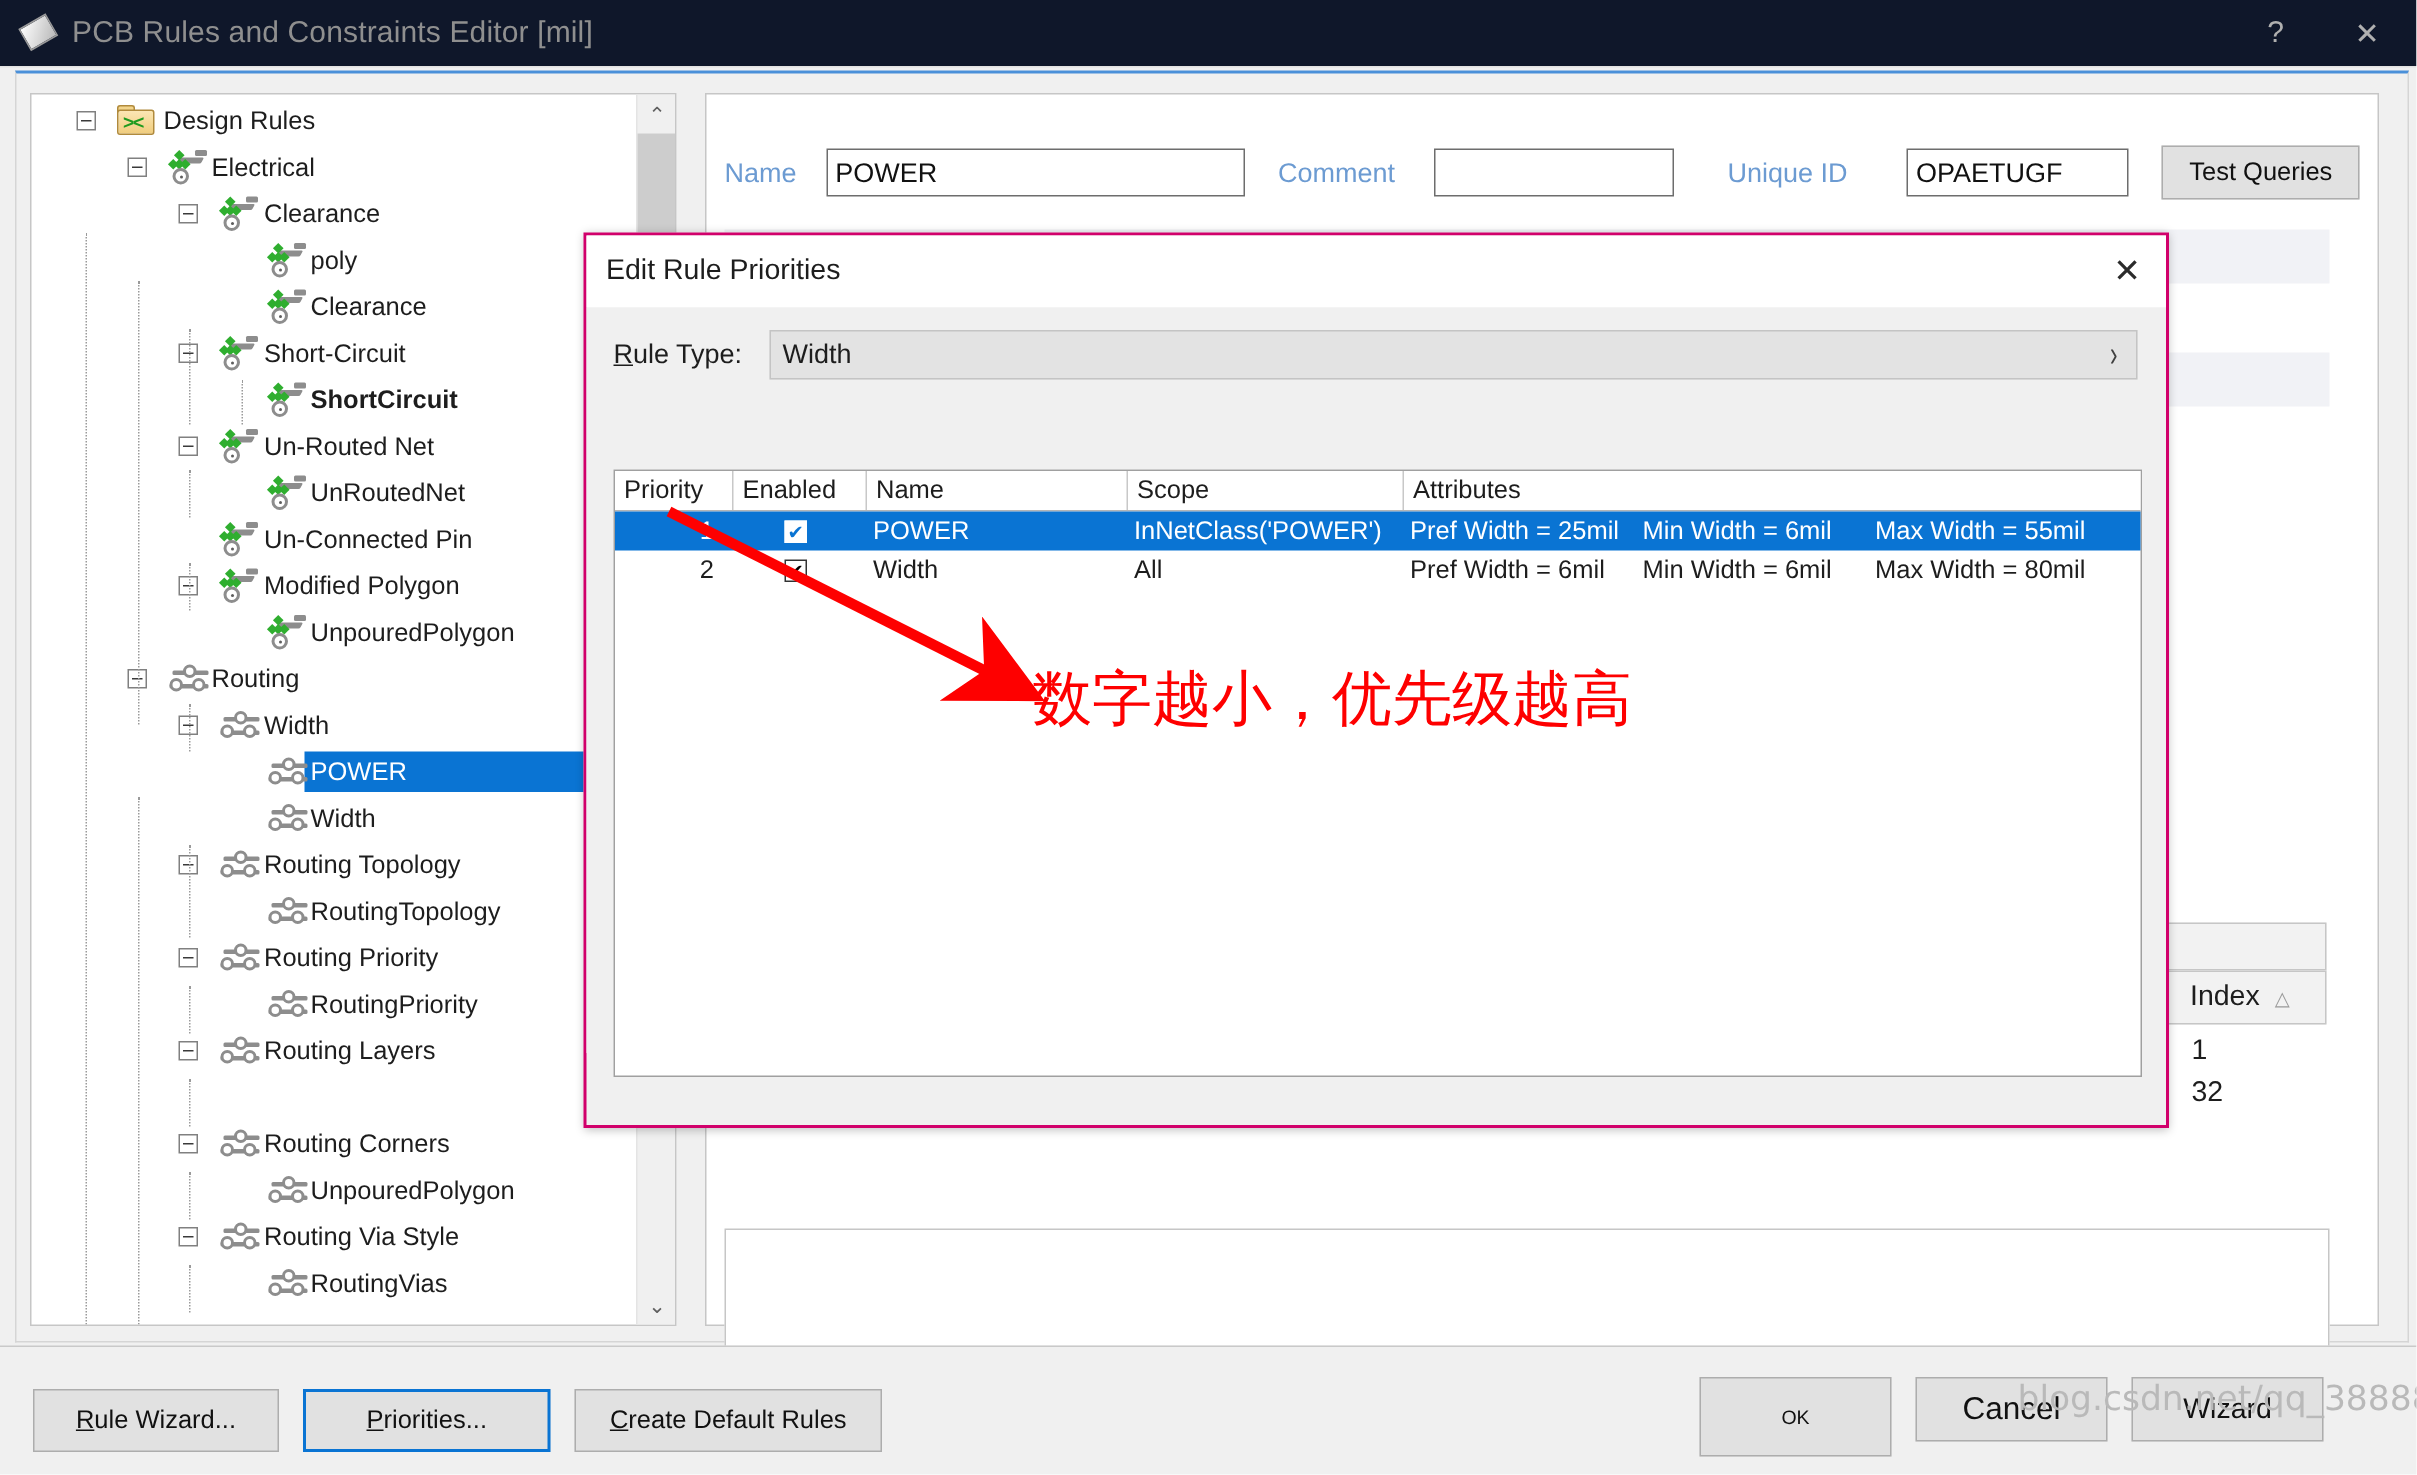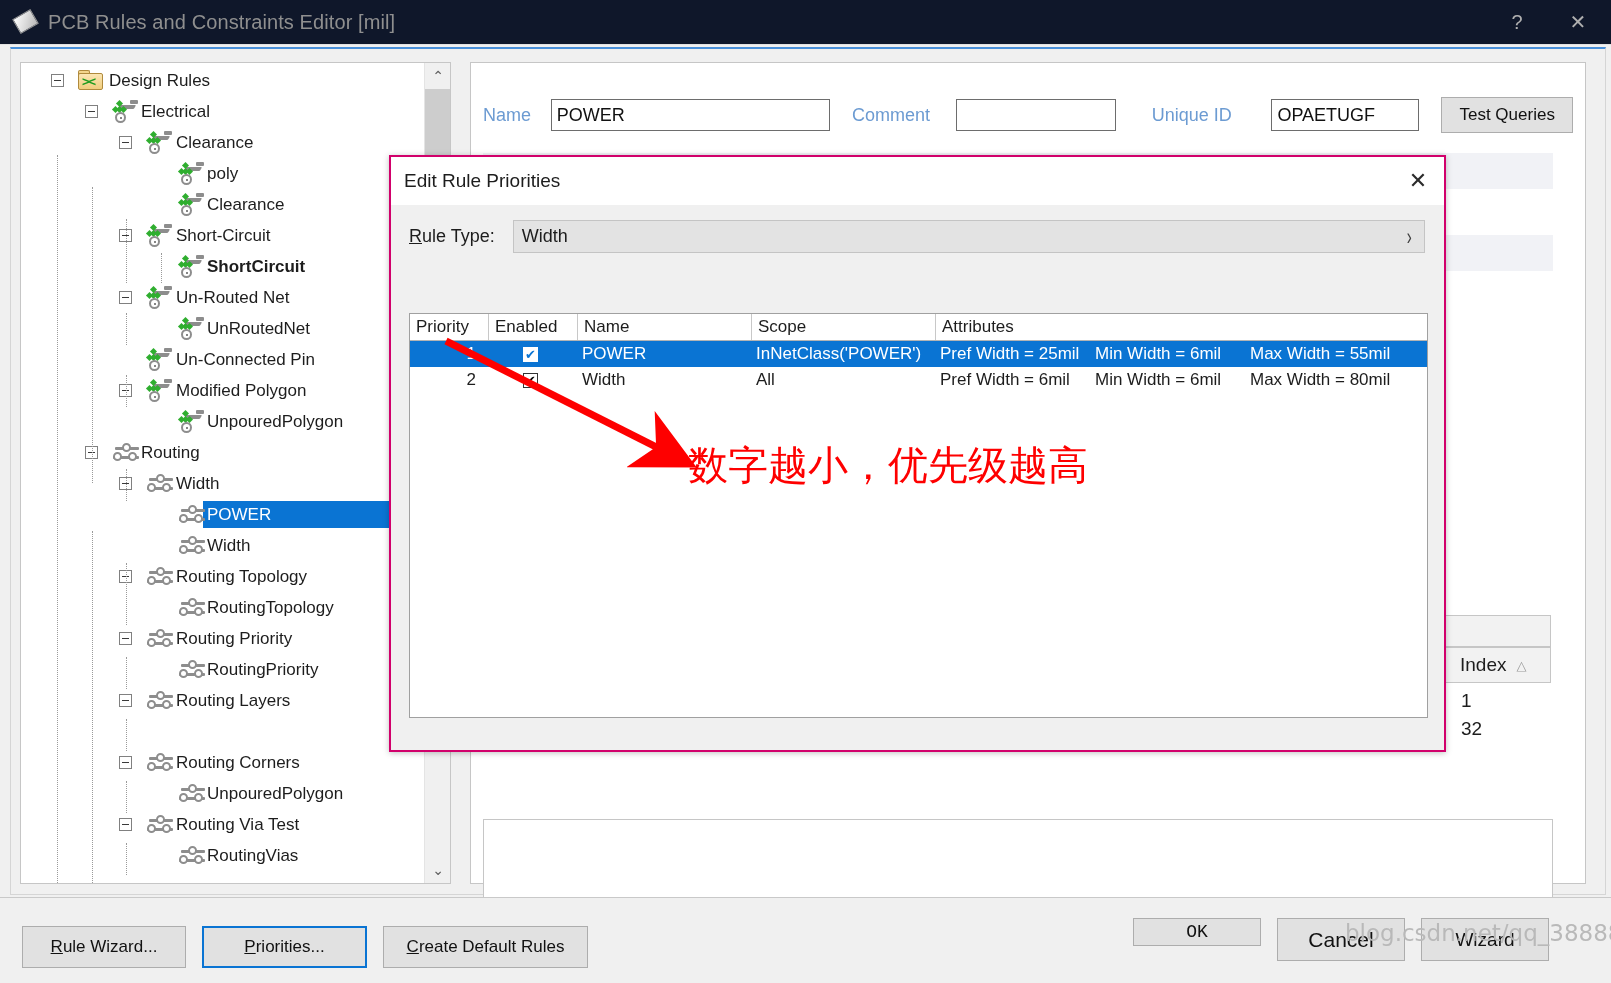--- a/index.html
+++ b/index.html
@@ -636,21 +636,21 @@
         </div>
         <div class="tree-node" style="position: absolute; left: 0px; top: 746px; width: 404px;">
           <div class="expander" style="left: 98px; top: 9px;"></div>
           <div class="icon-route" style="left: 126px; top: 5px;">
             <div class="bar b1"></div>
             <div class="bar b2"></div>
             <div class="cir c1"></div>
             <div class="cir c2"></div>
             <div class="cir c3"></div>
           </div>
-          <div class="tree-label" style="left: 155px;">Routing Via Test</div>
+          <div class="tree-label" style="left: 155px;">Routing Via Style</div>
         </div>
         <div class="tree-node" style="position: absolute; left: 0px; top: 777px; width: 404px;">
           <div class="icon-route" style="left: 158px; top: 5px;">
             <div class="bar b1"></div>
             <div class="bar b2"></div>
             <div class="cir c1"></div>
             <div class="cir c2"></div>
             <div class="cir c3"></div>
           </div>
           <div class="tree-label" style="left: 186px;">RoutingVias</div>
@@ -712,21 +712,21 @@
     <div class="btn" style="position:absolute;left:22px;top:28px;width:164px;height:42px;">
       <span><u>R</u><span>ule Wizard...</span></span>
     </div>
     <div class="btn focus" style="position:absolute;left:202px;top:28px;width:165px;height:42px;">
       <span><u>P</u><span>riorities...</span></span>
     </div>
     <div class="btn" style="position:absolute;left:383px;top:28px;width:205px;height:42px;">
       <span><u>C</u><span>reate Default Rules</span></span>
     </div>
 
-    <div class="btn" style="position:absolute;left:1133px;top:20px;width:128px;height:28px;font-size:18px;font-family:Liberation Mono, monospace;">OK</div>
+    <div class="btn" style="position:absolute;left:1133px;top:20px;width:128px;height:53px;font-size:13px;">OK</div>
     <div class="btn" style="position:absolute;left:1277px;top:20px;width:128px;height:43px;font-size:21px;">Cancel</div>
     <div class="btn" style="position:absolute;left:1421px;top:20px;width:128px;height:43px;font-size:19px;">Wizard</div>
   </div>
 
   <div class="dialog">
     <div class="dlg-title">
       <div class="t">Edit Rule Priorities</div>
       <div class="dlg-close">✕</div>
     </div>
 

